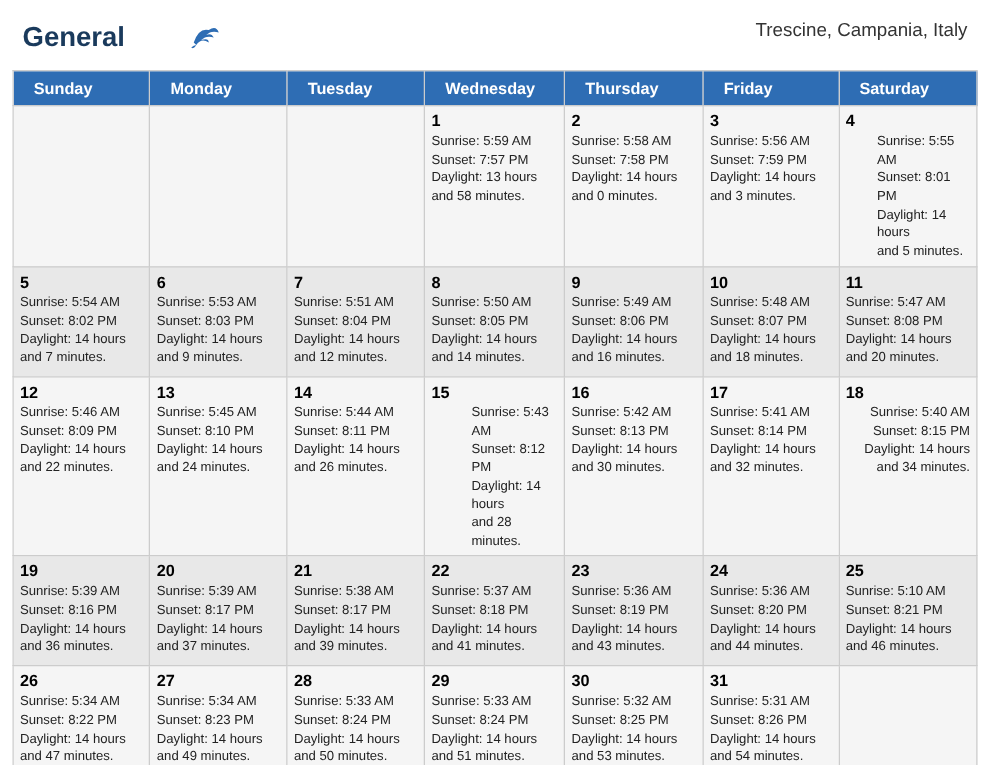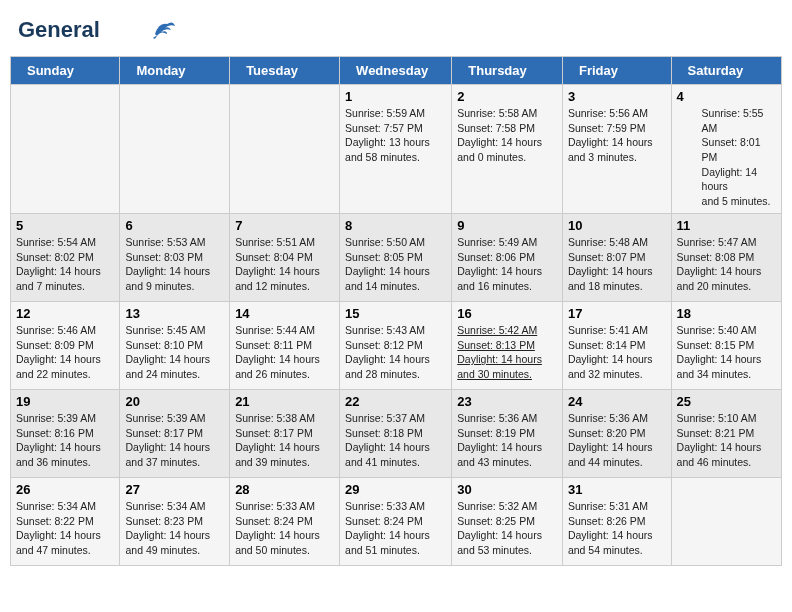--- a/index.html
+++ b/index.html
@@ -93,20 +93,21 @@
       <div style="display:flex;align-items:center;gap:44px;">
         <span class="logo-text">General</span>
         <svg width="32" height="32" viewBox="0 0 32 32" style="margin-left:3px;">
           <path d="M8,20 Q12,8 20,10 Q26,6 28,12 Q22,10 18,14 Q22,12 24,16 Q18,14 14,18 Q20,16 20,20 Q14,16 10,22 Z" fill="#2e6db4"></path>
           <path d="M10,22 Q8,26 6,24 Q8,22 10,22 Z" fill="#2e6db4"></path>
         </svg>
       </div>
     </div>
   </div>
   <div class="title-section">
+    <div class="location">Trescine, Campania, Italy</div>
   </div>
 </div>
 
 <table class="calendar">
   <thead>
     <tr>
     <th>Sunday</th>
         <th>Monday</th>
         <th>Tuesday</th>
         <th>Wednesday</th>
@@ -217,42 +218,42 @@
         </td>
         <td>
           <div class="day-number">14</div>
           <div class="day-info" style="white-space: pre-line;">Sunrise: 5:44 AM
 Sunset: 8:11 PM
 Daylight: 14 hours
 and 26 minutes.</div>
         </td>
         <td>
           <div class="day-number">15</div>
-          <div class="day-info" style="white-space: pre-line;">Sunrise: 5:43 AM
+          <div class="day-info" style="white-space: pre-line; margin-left: 32px;">Sunrise: 5:43 AM
 Sunset: 8:12 PM
 Daylight: 14 hours
 and 28 minutes.</div>
         </td>
         <td>
           <div class="day-number">16</div>
-          <div class="day-info" style="white-space: pre-line; text-decoration: underline;">Sunrise: 5:42 AM
+          <div class="day-info" style="white-space: pre-line;">Sunrise: 5:42 AM
 Sunset: 8:13 PM
 Daylight: 14 hours
 and 30 minutes.</div>
         </td>
         <td>
           <div class="day-number">17</div>
           <div class="day-info" style="white-space: pre-line;">Sunrise: 5:41 AM
 Sunset: 8:14 PM
 Daylight: 14 hours
 and 32 minutes.</div>
         </td>
         <td>
           <div class="day-number">18</div>
-          <div class="day-info" style="white-space: pre-line;">Sunrise: 5:40 AM
+          <div class="day-info" style="white-space: pre-line; text-align: right;">Sunrise: 5:40 AM
 Sunset: 8:15 PM
 Daylight: 14 hours
 and 34 minutes.</div>
         </td>
       </tr>
       <tr>
         <td>
           <div class="day-number">19</div>
           <div class="day-info" style="white-space: pre-line;">Sunrise: 5:39 AM
 Sunset: 8:16 PM

